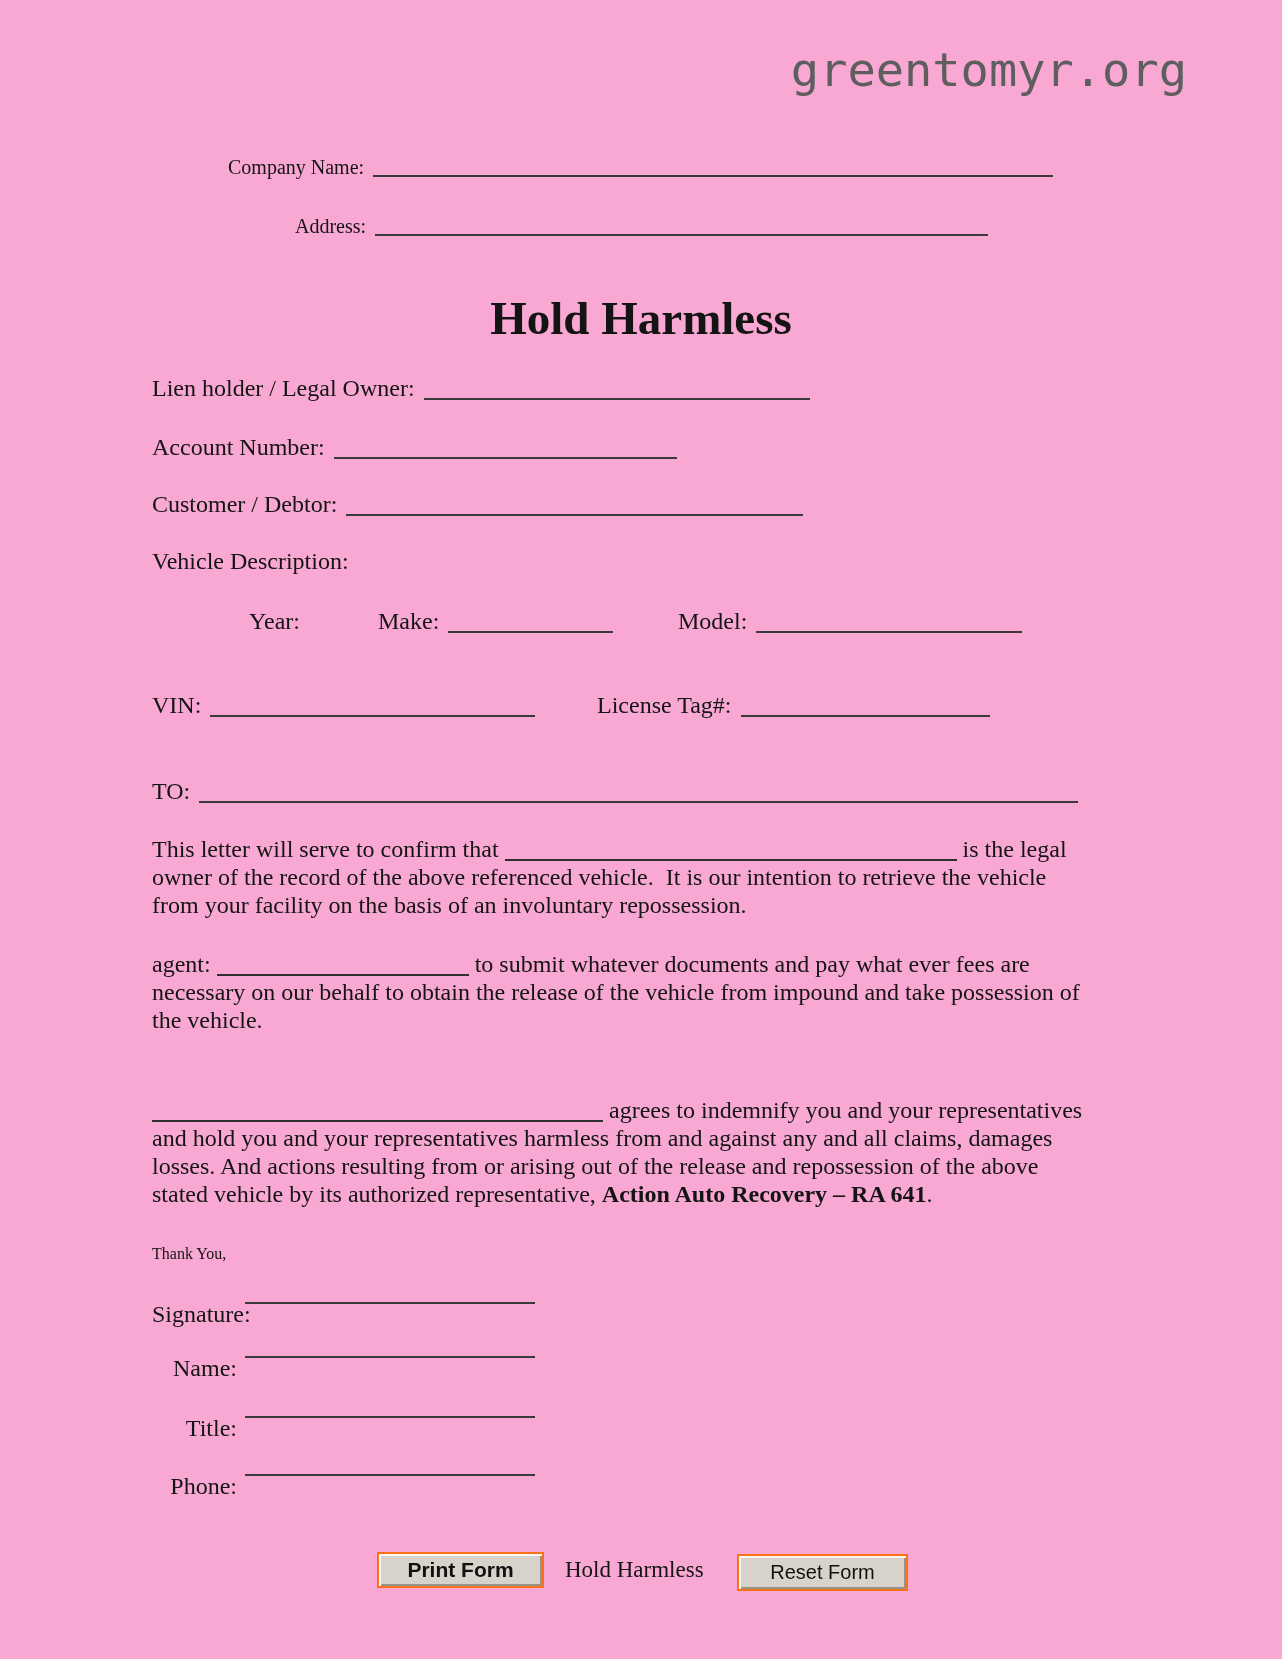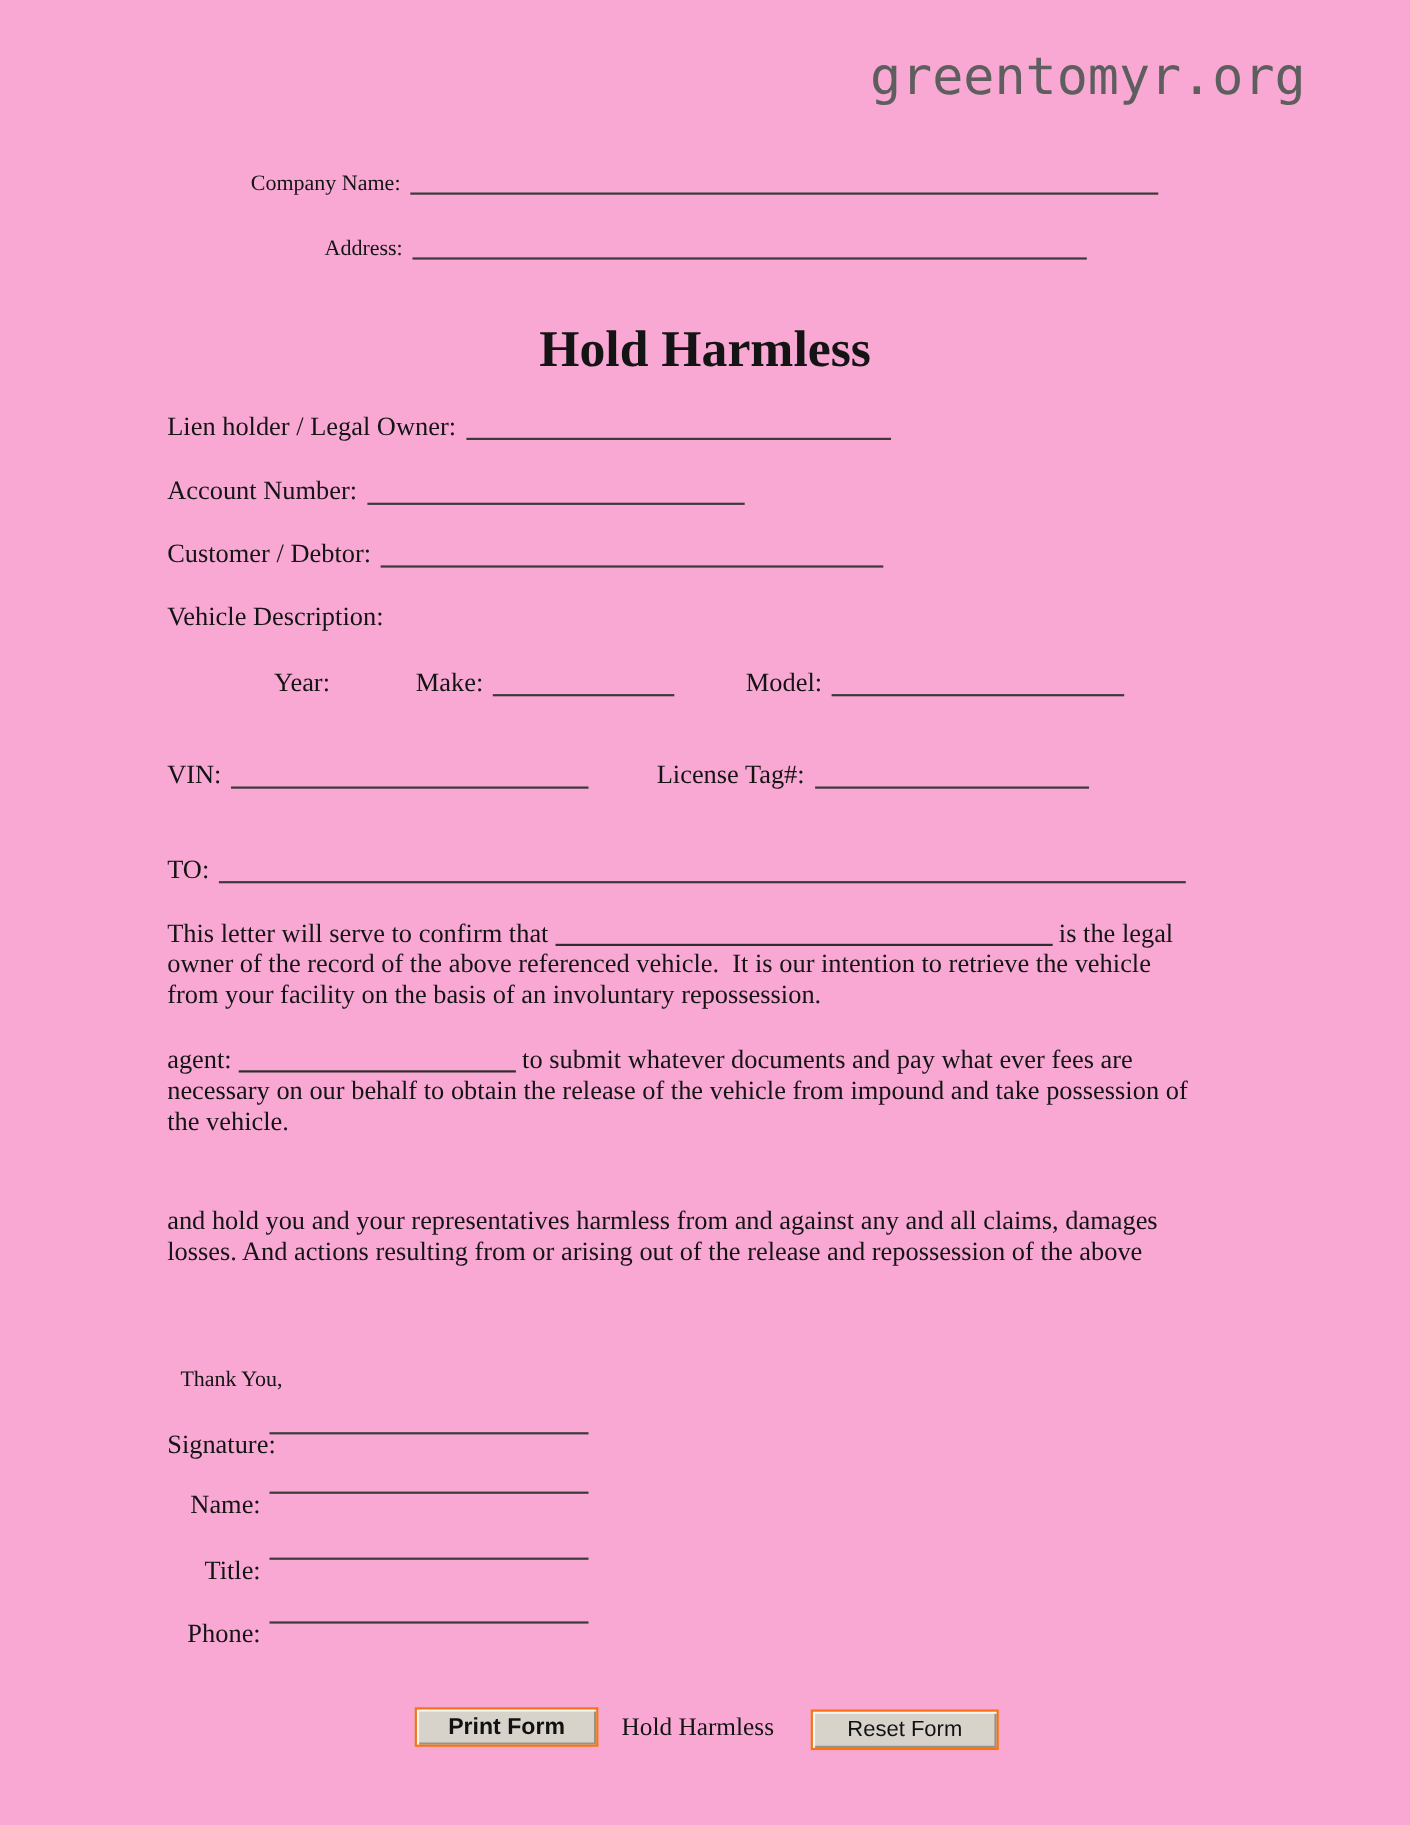--- a/index.html
+++ b/index.html
@@ -21,21 +21,21 @@
   
   .title {
     position:absolute; top:295px; left:0; width:1282px; text-align:center;
     font-size:47px; font-weight:bold; line-height:1;
   }
   
   .para { position:absolute; left:152px; font-size:24px; }
   .pl { line-height:28px; white-space:nowrap; }
   .blank { display:inline-block; border-bottom:2px solid #2e2e2e; vertical-align:-4px; height:1px; }
   .w452 { width:452px; } .w252 { width:252px; } .w451 { width:451px; }
-  .plain { position:absolute; left:152px; font-size:20px; line-height:28px;margin-left:12px; }
+  .plain { position:absolute; left:152px; font-size:16px; line-height:28px; }
   
   .sigrow { position:absolute; display:flex; align-items:flex-start; font-size:24px; line-height:1; left:152px; }
   .sigrow .lblcol { width:85px; text-align:right; white-space:nowrap; }
   .sigrow .ln { width:290px; border-bottom:2px solid #3a3a3a; margin-left:8px; height:2px; }
   
   .btn {
     position:absolute; display:flex; align-items:center; justify-content:center;
     background:#d7d3ca; border:2px solid #f97316; color:#111111;
     box-shadow: inset 2px 2px 0 #faf9f5, inset -2px -2px 0 #97938a;
     font-family:"Liberation Sans","DejaVu Sans",sans-serif; cursor:pointer;
@@ -119,22 +119,30 @@
     <div class="pl">
       <span>agent:</span>
       <span class="blank w252"></span>
       <span>to submit whatever documents and pay what ever fees are</span>
     </div>
     <div class="pl">necessary on our behalf to obtain the release of the vehicle from impound and take possession of</div>
     <div class="pl">the vehicle.</div>
   </div>
 
   <div class="para" style="top:1096px;">
+    <div class="pl">
+      <span class="blank w451"></span>
+      <span>agrees to indemnify you and your representatives</span>
+    </div>
     <div class="pl">and hold you and your representatives harmless from and against any and all claims, damages</div>
     <div class="pl">losses. And actions resulting from or arising out of the release and repossession of the above</div>
+    <div class="pl">
+      <span>stated vehicle by its authorized representative,</span>
+      <b>Action Auto Recovery – RA 641</b><span>.</span>
+    </div>
   </div>
 
   <div class="plain" style="top:1240px;">Thank You,</div>
 
   <div class="sigrow" style="top:1302px;">
     <span class="lblcol">Signature:</span>
     <span class="ln"></span>
   </div>
   <div class="sigrow" style="top:1356px;">
     <span class="lblcol">Name:</span>

